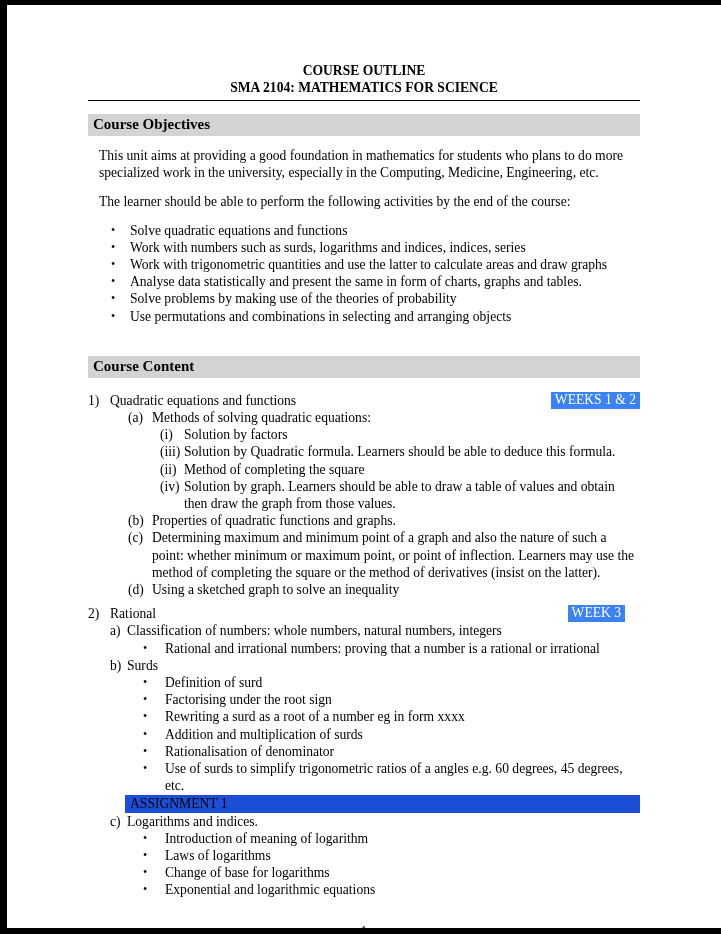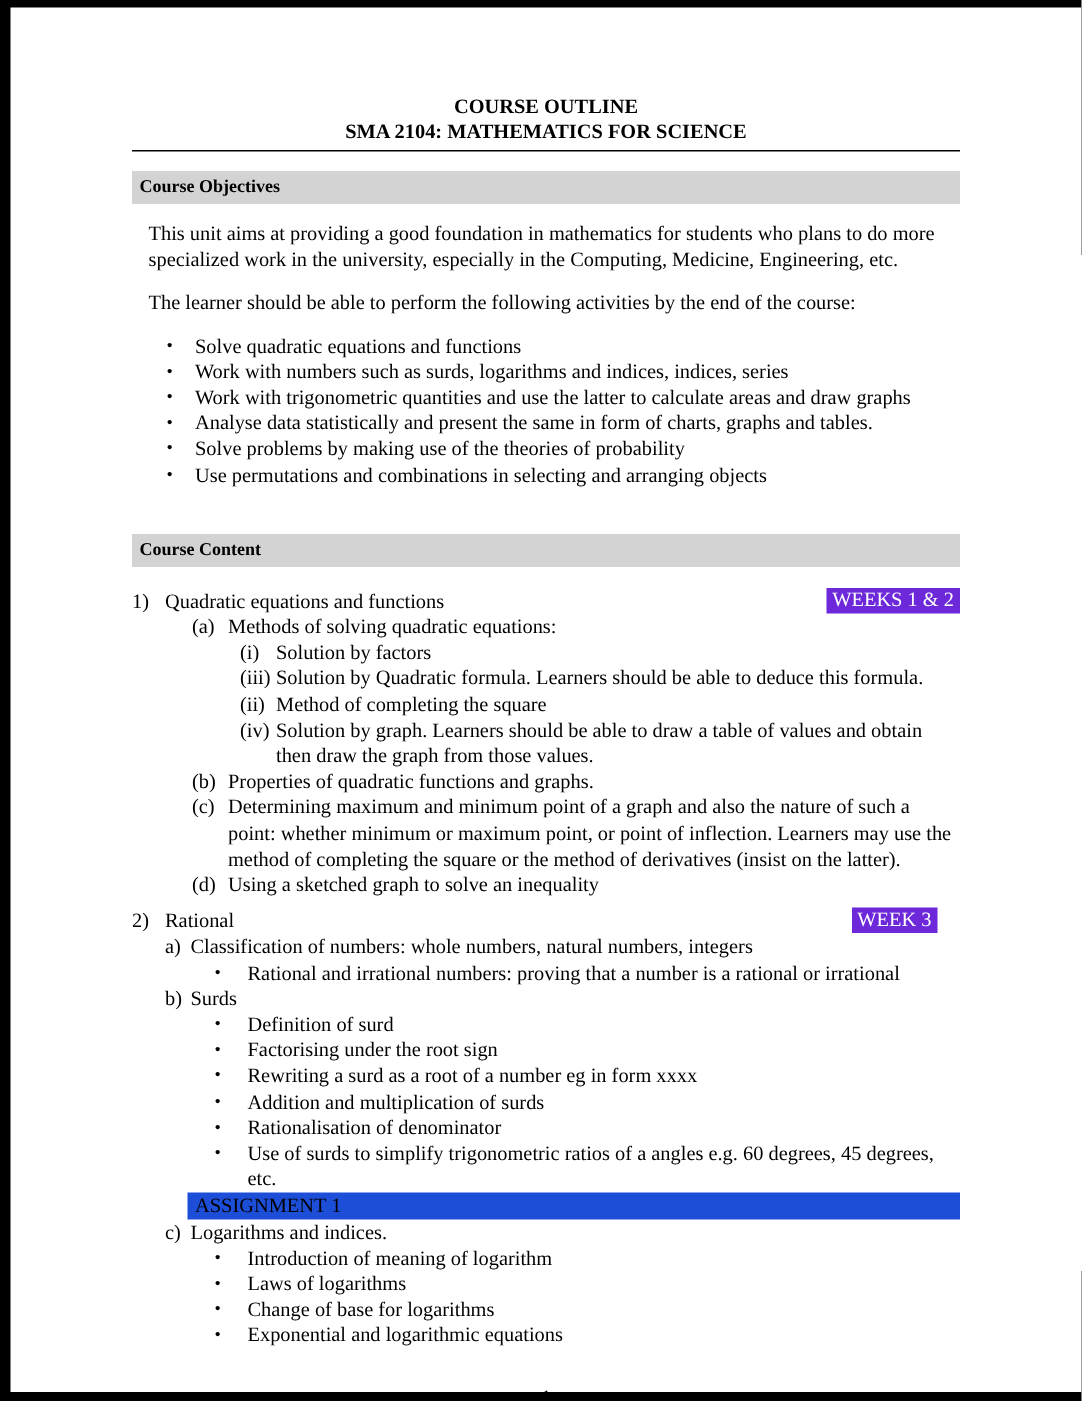--- a/index.html
+++ b/index.html
@@ -18,41 +18,41 @@
   }
   .content{padding:57px 81px 0 81px;font-size:13.6px;line-height:17.2px}
 
   .doc-title{text-align:center;font-weight:bold}
   .doc-title div{line-height:17px}
   .rule{border-top:1.5px solid #000;margin-top:4px;height:0}
 
   .h-bar{
     background:#d3d3d3;
     font-weight:bold;
-    font-size:12px;line-height:19px;
+    font-size:15px;line-height:19px;
     padding:1px 0 2px 5px;
     margin-top:13px;
   }
   .gap-co{margin-top:31px}
 
   .para{margin:11px}
   .gap-top{margin-top:12px}
 
   .li{display:flex}
   .li .txt{flex:1}
   .obj-li{margin-left:23px}
   .obj-li .glyph{flex:0 0 19px;font-size:12px}
 
   .sec-row{display:flex;align-items:flex-start}
   .gap-s1{margin-top:14px}
   .gap-s2{margin-top:7px}
   .sec-row .num{flex:0 0 22px}
   .sec-row .stitle{flex:1}
   .badge{
-    background:#6d28d9;color:#fff;
+    background:#3b82f6;color:#fff;
     padding:0 4px 1px 4px;line-height:16px;
     white-space:nowrap;
   }
   .badge-week3{margin-right:15px}
 
   .l-a{margin-left:40px}
   .l-a .lbl{flex:0 0 24px}
   .l-i{margin-left:72px}
   .l-i .lbl{flex:0 0 24px}
 

